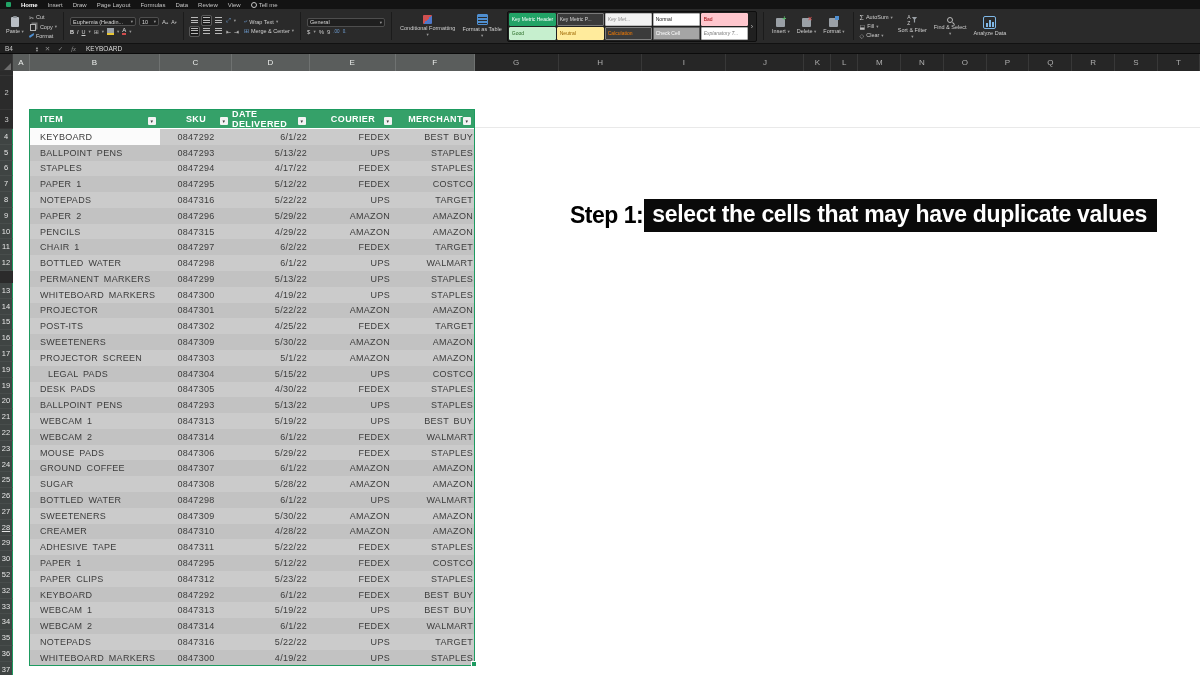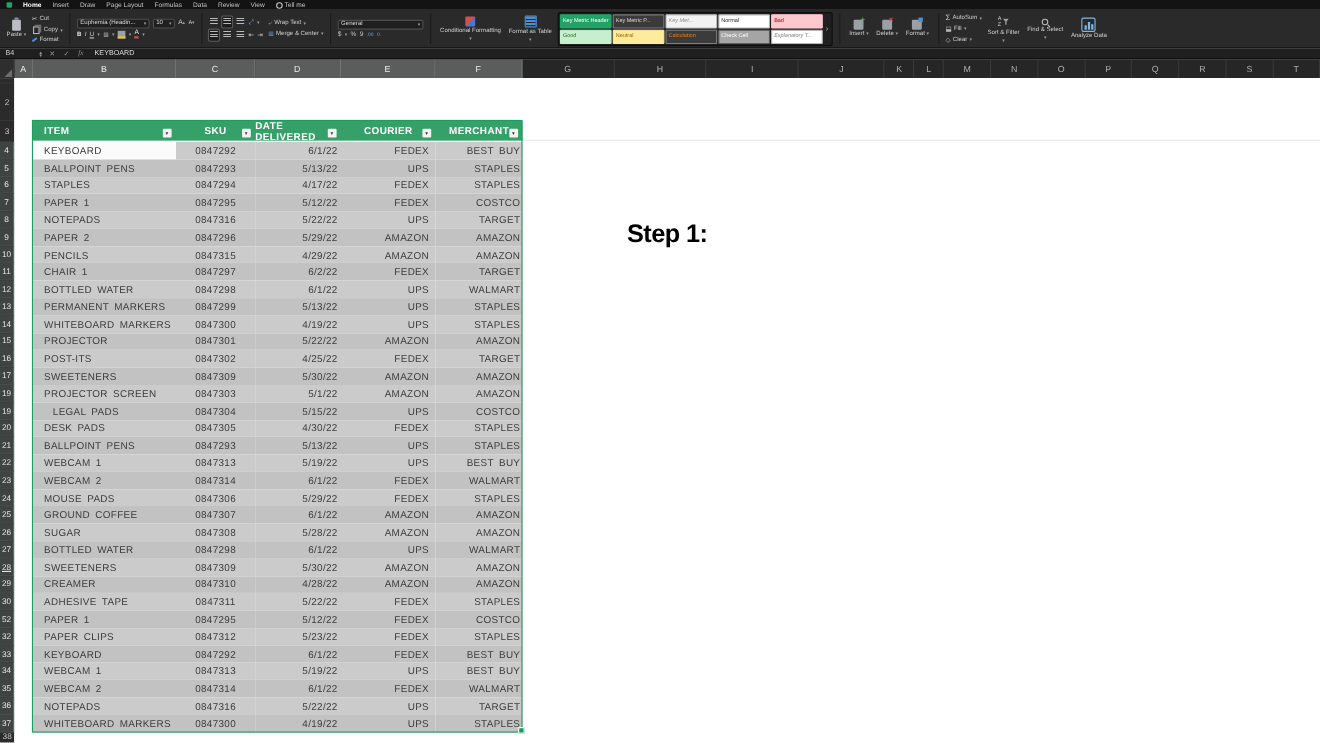--- a/index.html
+++ b/index.html
@@ -375,21 +375,21 @@
         <div class="rn" style="height: 19px;">3</div>
         <div class="rn sel" style="height: 15.794px;">4</div>
         <div class="rn sel" style="height: 15.794px;">5</div>
         <div class="rn sel" style="height: 15.794px;">6</div>
         <div class="rn sel" style="height: 15.794px;">7</div>
         <div class="rn sel" style="height: 15.794px;">8</div>
         <div class="rn sel" style="height: 15.794px;">9</div>
         <div class="rn sel" style="height: 15.794px;">10</div>
         <div class="rn sel" style="height: 15.794px;">11</div>
         <div class="rn sel" style="height: 15.794px;">12</div>
-        <div class="rn sel" style="height: 15.794px;">13</div>
+        <div class="rn sel" style="height: 15.794px; margin-top: 12px;">13</div>
         <div class="rn sel" style="height: 15.794px;">14</div>
         <div class="rn sel" style="height: 15.794px;">15</div>
         <div class="rn sel" style="height: 15.794px;">16</div>
         <div class="rn sel" style="height: 15.794px;">17</div>
         <div class="rn sel" style="height: 15.794px;">19</div>
         <div class="rn sel" style="height: 15.794px;">19</div>
         <div class="rn sel" style="height: 15.794px;">20</div>
         <div class="rn sel" style="height: 15.794px;">21</div>
         <div class="rn sel" style="height: 15.794px;">22</div>
         <div class="rn sel" style="height: 15.794px;">23</div>
@@ -675,16 +675,17 @@
             <div class="td c3" style="width: 86px;">UPS</div>
             <div class="td c4" style="width: 79px;">STAPLES</div>
           </div>
         </div>
 
       <div id="selborder"></div>
       <div id="fillhandle"></div>
 
       <div id="caption">
         <span class="pfx">Step 1:</span>
+        <span class="boxed">select the cells that may have duplicate values</span>
       </div>
     </div>
   </div>
 </div>
 
 </body></html>

